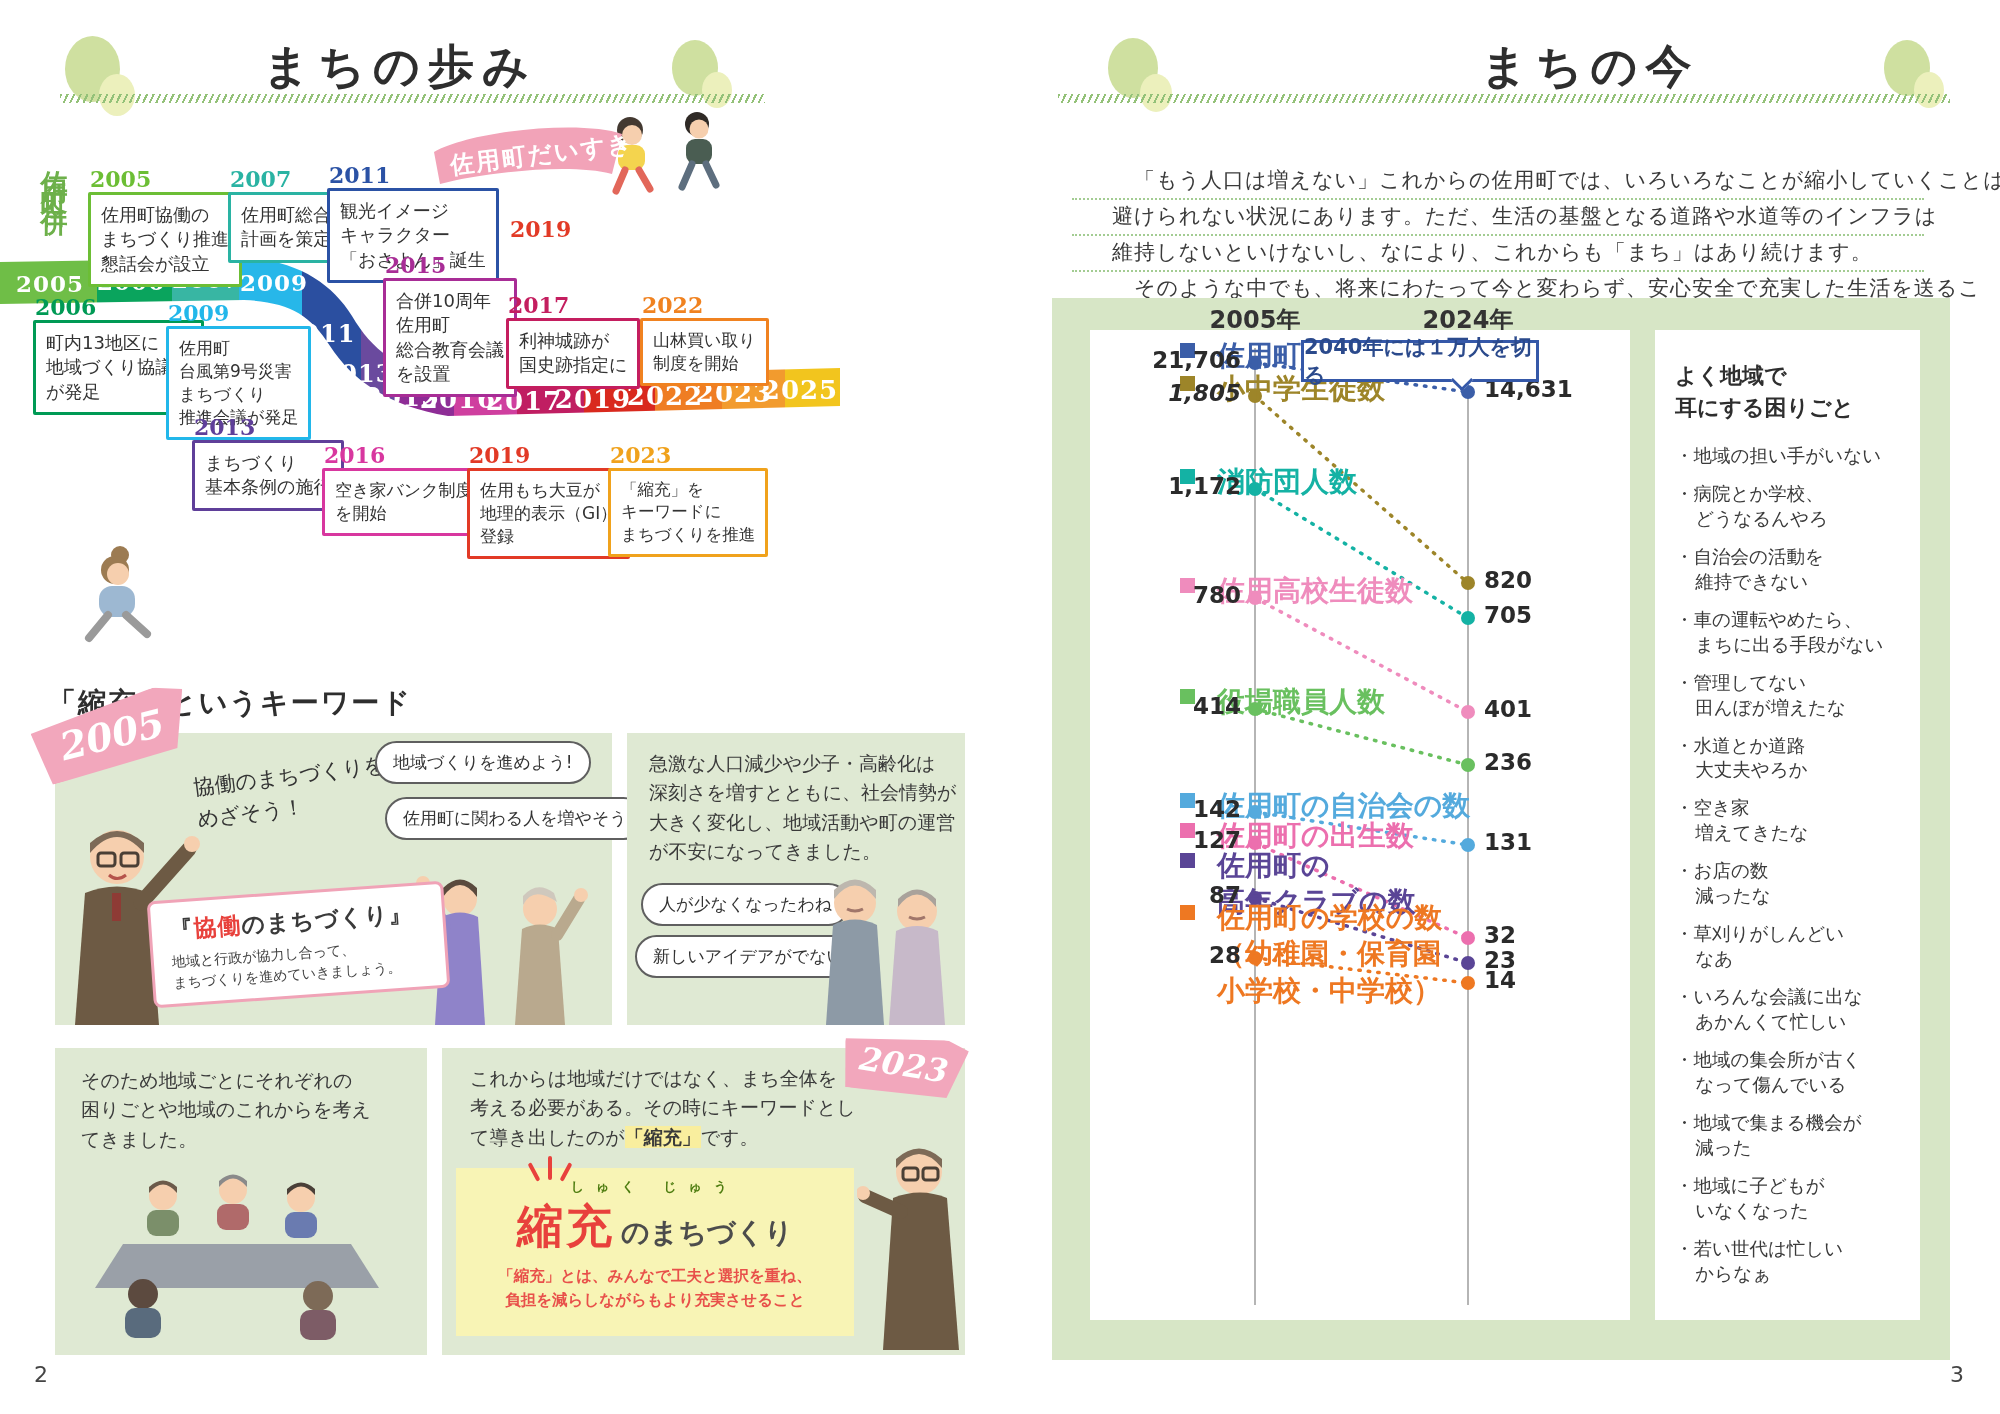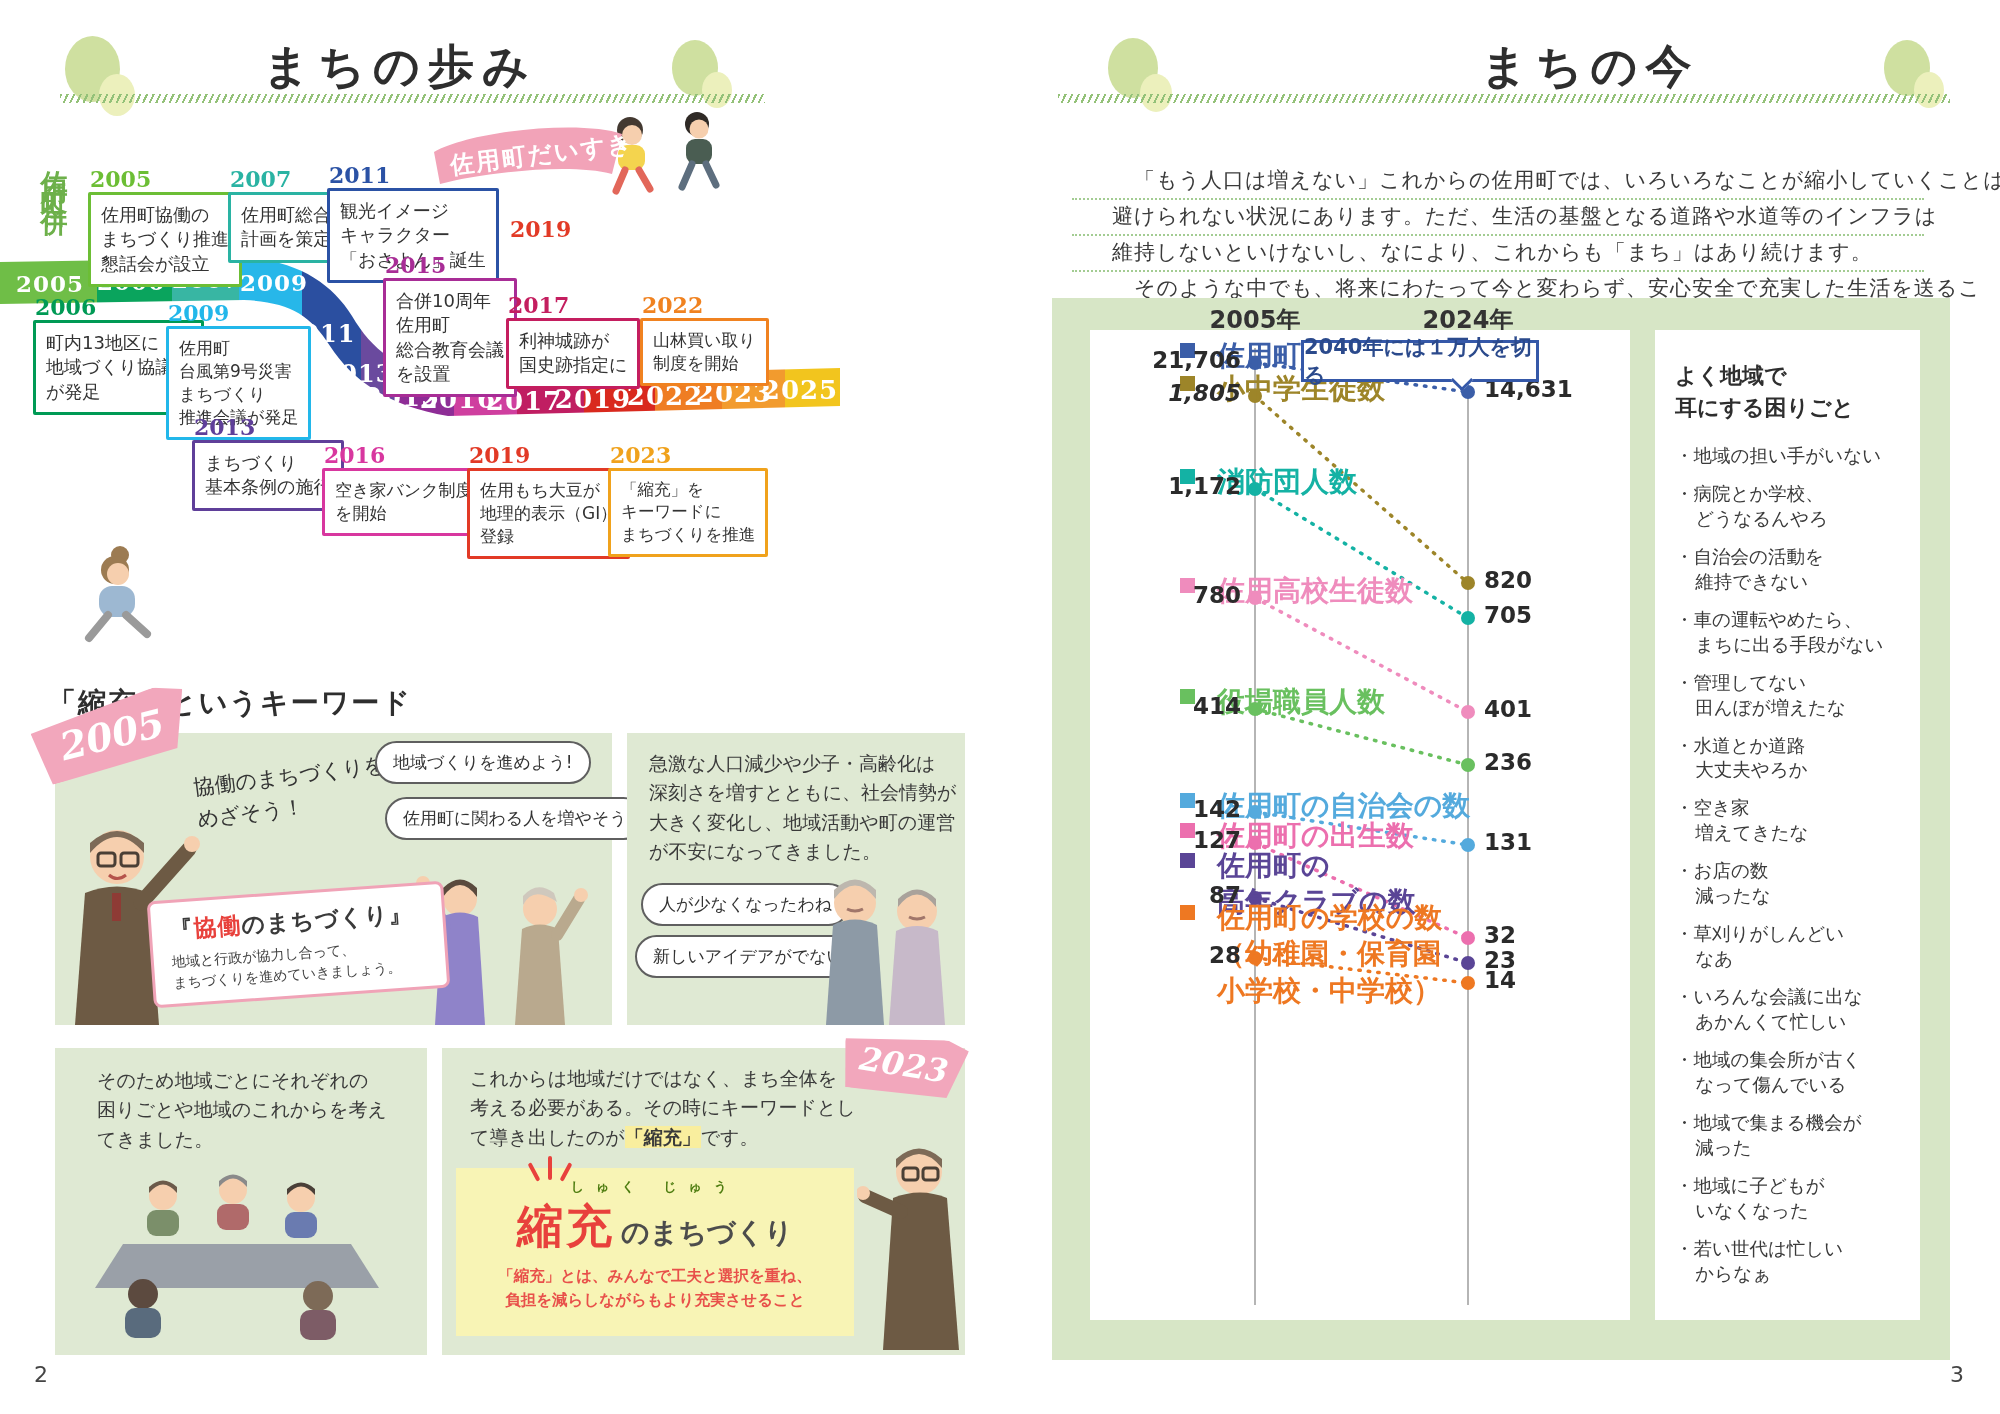--- a/index.html
+++ b/index.html
@@ -286,21 +286,21 @@
       <path d="M42,48 q8,4 16,0" stroke="#a0766a" stroke-width="3" fill="none"></path>
       <path d="M28,64 q22,-11 44,0 l7,100 -58,0 z" fill="#8d9aa6"></path>
       <circle cx="112" cy="50" r="20" fill="#f6cfae"></circle>
       <path d="M93,46 q19,-25 38,0 l0,-8 q-19,-19 -38,0 z" fill="#a9a29b"></path>
       <path d="M104,56 q8,4 16,0" stroke="#a0766a" stroke-width="3" fill="none"></path>
       <path d="M91,70 q21,-10 42,0 l7,94 -56,0 z" fill="#c7b9c9"></path>
     </svg>
   </div>
 
   <div class="panel" style="left:55px;top:1048px;width:372px;height:307px;">
-    <div class="panel-text" style="left:42px;top:18px;">そのため地域ごとにそれぞれの
+    <div class="panel-text" style="left:26px;top:18px;">そのため地域ごとにそれぞれの
 困りごとや地域のこれからを考え
 てきました。</div>
     <svg class="illus" style="left:28px;top:118px;" width="310" height="180" viewBox="0 0 310 180">
       <circle cx="80" cy="30" r="14" fill="#f6cfae"></circle>
         <path d="M66,27 q14,-17 28,0 l0,-6 q-14,-13 -28,0z" fill="#6b5a4a"></path>
       <rect x="64" y="44" width="32" height="26" rx="9" fill="#7b8f6a"></rect>
       <circle cx="150" cy="24" r="14" fill="#f6cfae"></circle>
         <path d="M136,21 q14,-17 28,0 l0,-6 q-14,-13 -28,0z" fill="#8a8a8a"></path>
       <rect x="134" y="38" width="32" height="26" rx="9" fill="#b06a6a"></rect>
       <circle cx="218" cy="32" r="14" fill="#f6cfae"></circle>

